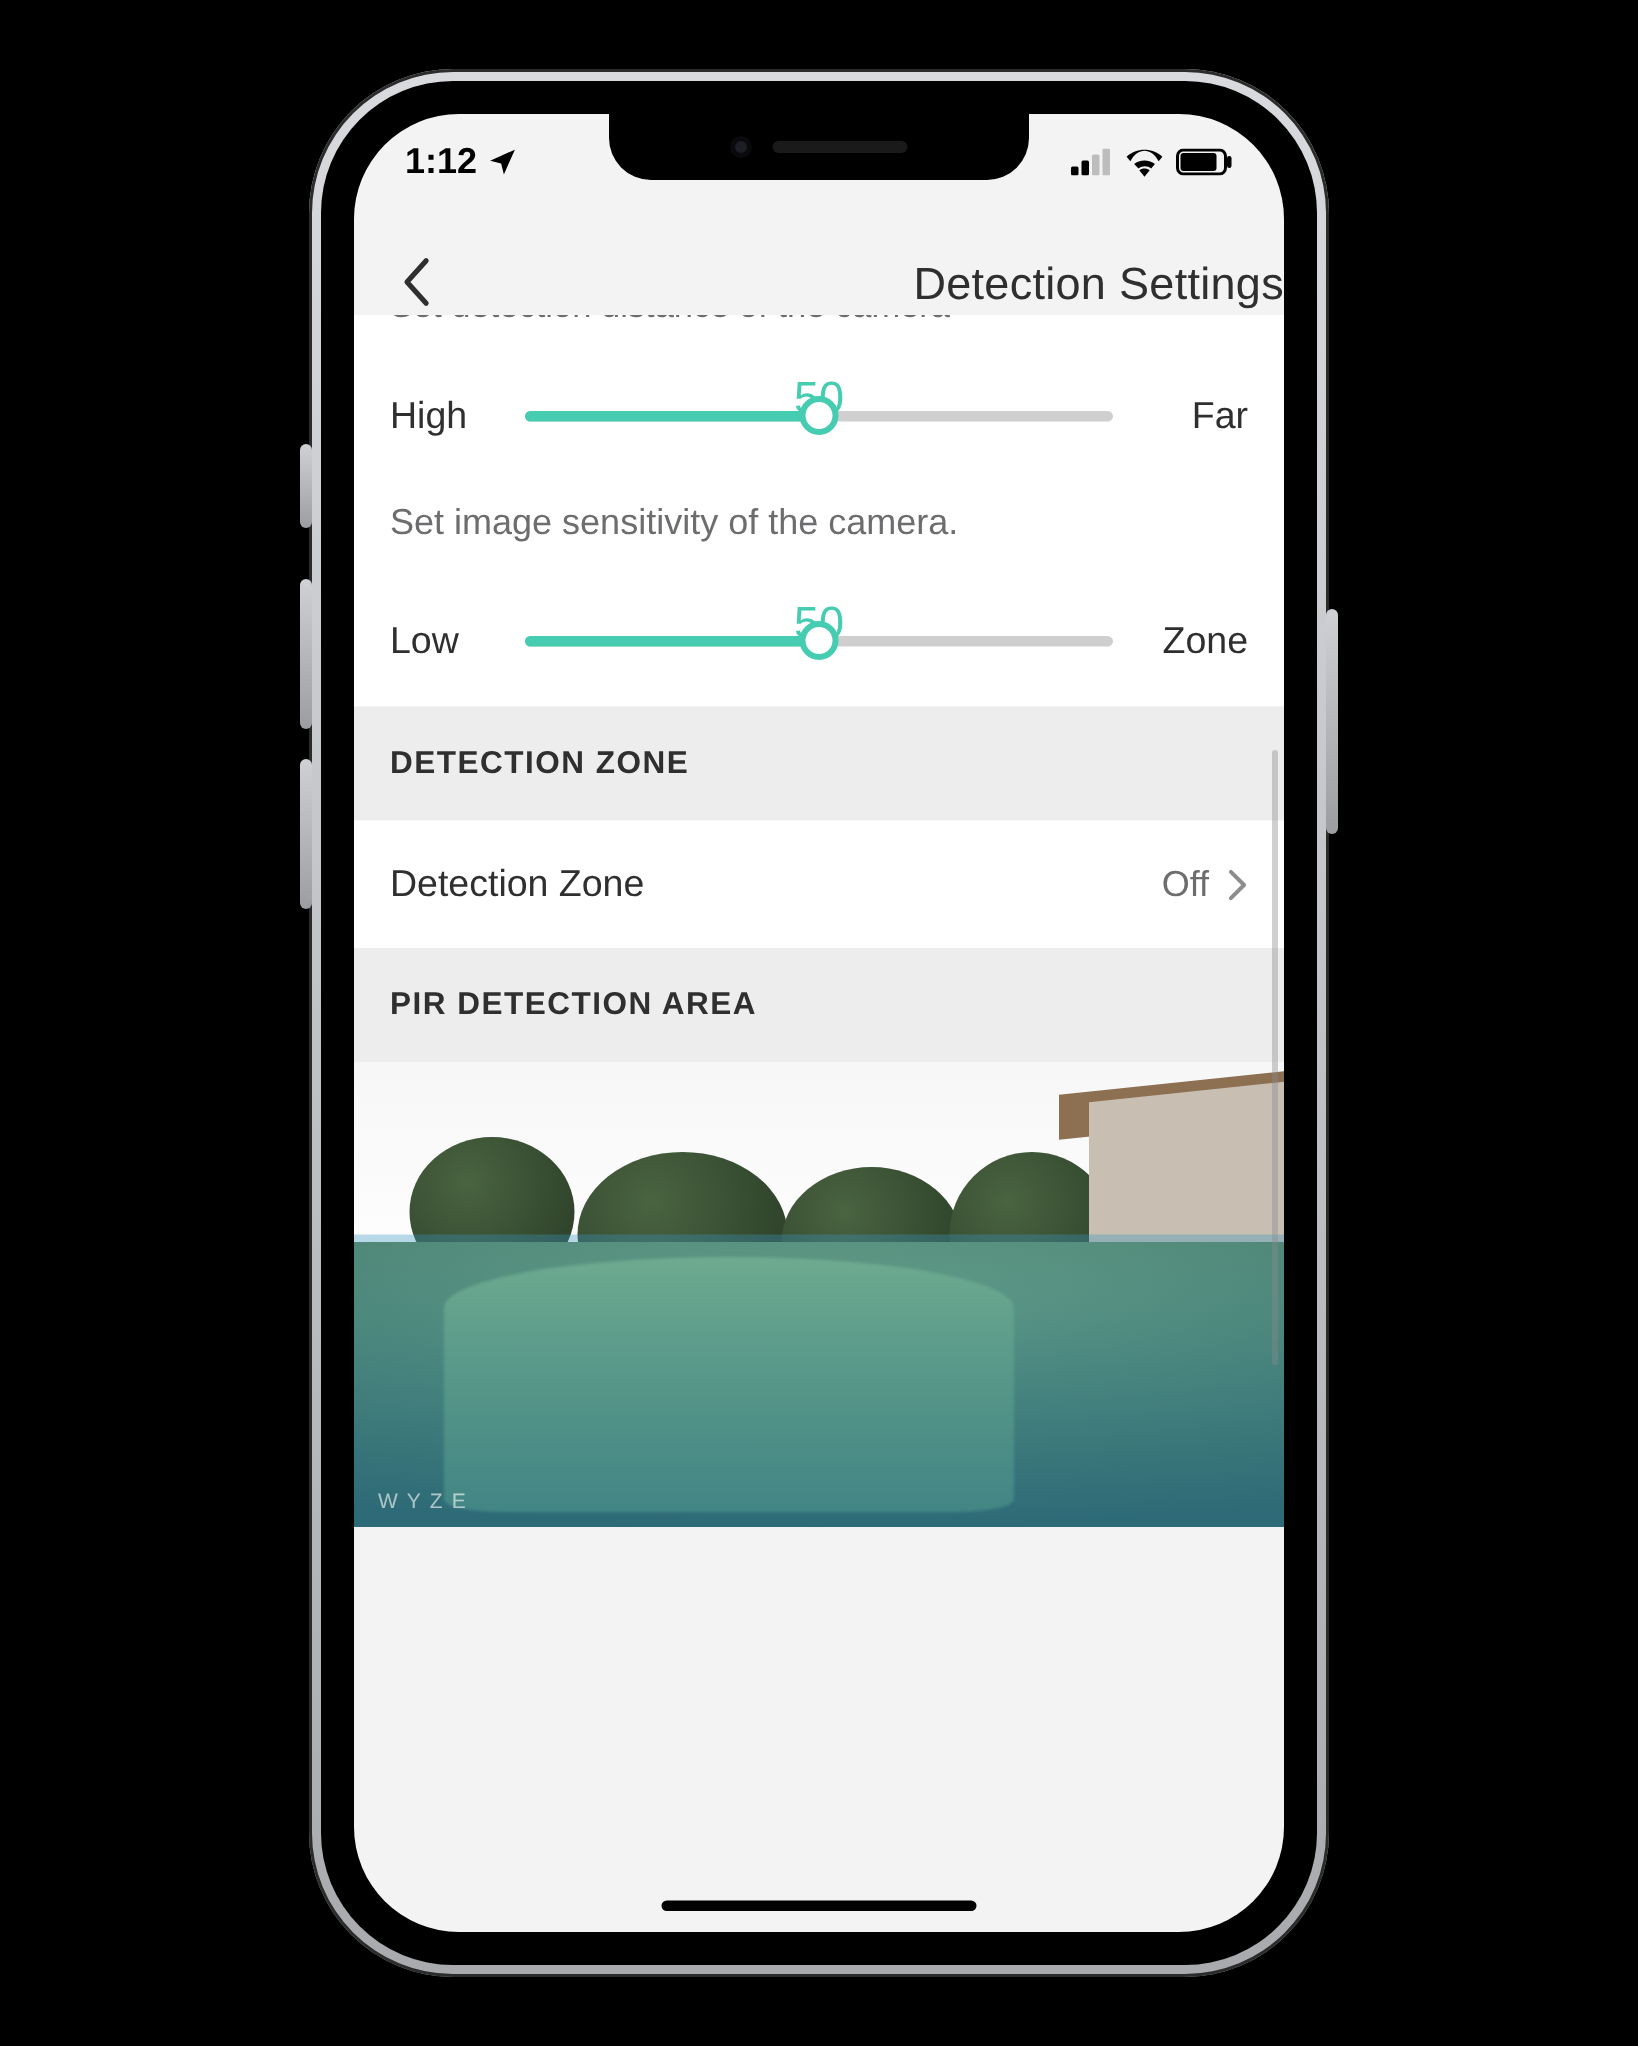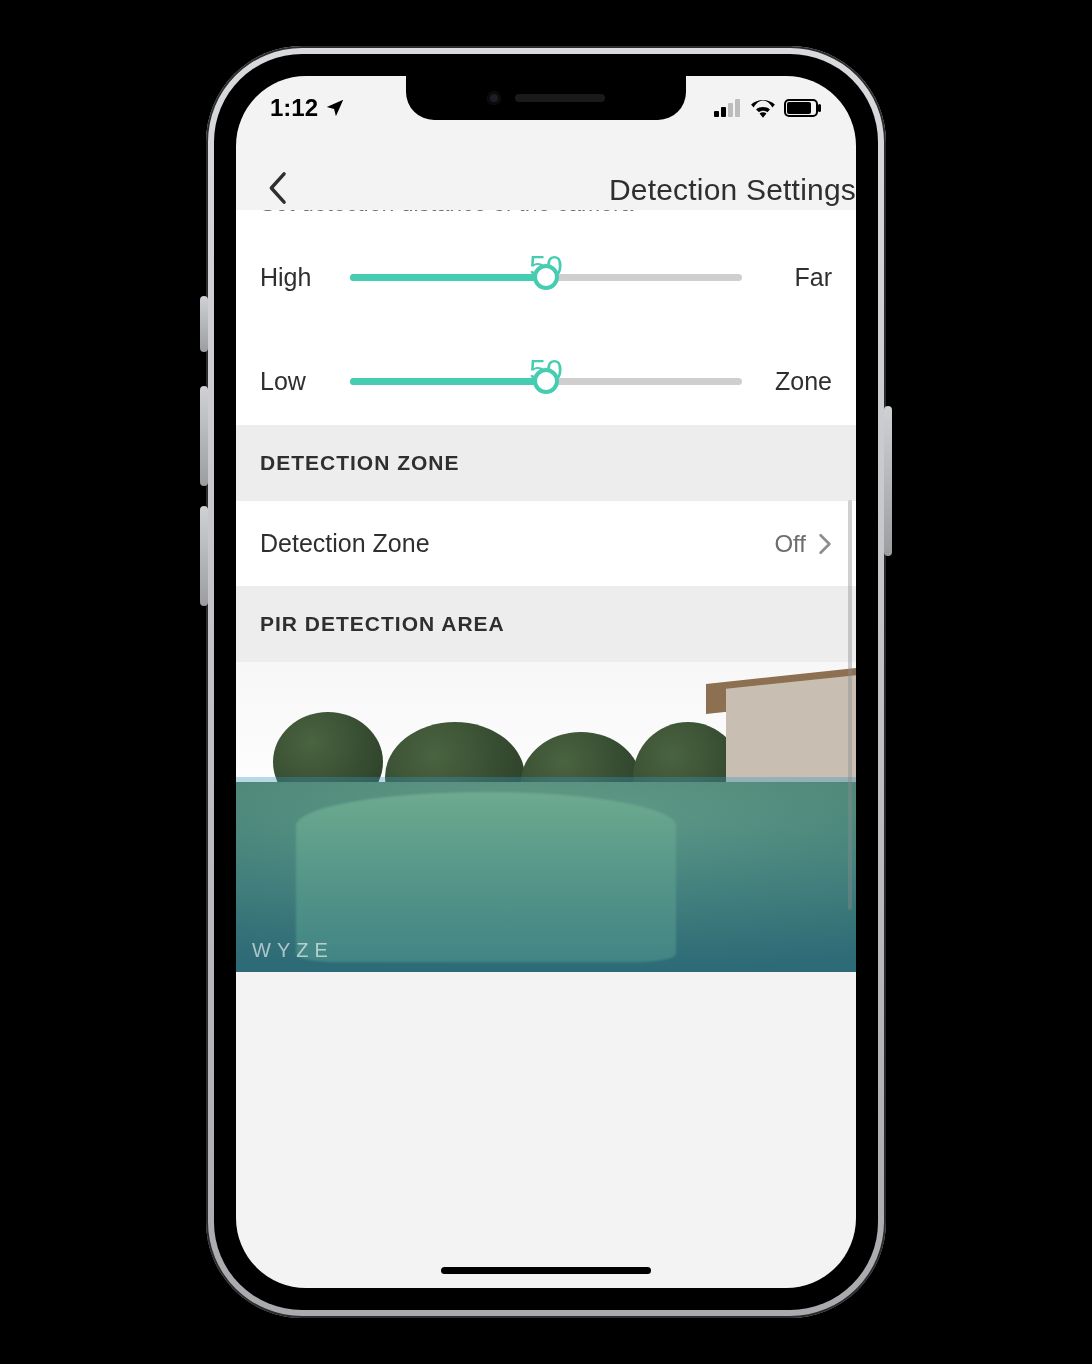--- a/index.html
+++ b/index.html
@@ -93,21 +93,21 @@
   .lawn{position:absolute;left:60px;right:180px;top:130px;bottom:10px;background:linear-gradient(#8fb877,#6a9458);border-radius:50% 50% 10% 10% / 20% 20% 5% 5%;filter:blur(1px);}
   .tree{position:absolute;border-radius:50%;background:radial-gradient(circle at 35% 30%,#4a6340,#273a25);}
   .t1{left:6%;top:50px;width:110px;height:100px;}
   .t2{left:24%;top:60px;width:140px;height:110px;}
   .t3{left:46%;top:70px;width:120px;height:100px;}
   .t4{left:64%;top:60px;width:110px;height:110px;}
   .house{position:absolute;right:0;top:20px;width:130px;height:200px;background:#c8bfb2;transform:skewY(-6deg);}
   .house-roof{position:absolute;right:0;top:14px;width:150px;height:30px;background:#8d6f52;transform:skewY(-6deg);}
   .bush{position:absolute;right:90px;top:120px;width:110px;height:90px;border-radius:50%;background:radial-gradient(circle at 35% 30%,#3f5a3a,#22331f);}
   .blue-overlay{position:absolute;left:0;right:0;top:115px;bottom:0;background:linear-gradient( rgba(55,150,190,.35), rgba(30,120,170,.55));mix-blend-mode:normal;}
-  .wyze-mark{position:absolute;left:16px;bottom:10px;color:rgba(255,255,255,.6);font-size:20px;letter-spacing:6px;}
+  .wyze-mark{position:absolute;left:16px;bottom:10px;color:rgba(255,255,255,.6);font-size:14px;letter-spacing:6px;}
 
   .bottom-gap{height:22px;background:var(--screen-bg);}
 
   
   .home-indicator{position:absolute;bottom:14px;left:50%;transform:translateX(-50%);width:210px;height:7px;border-radius:4px;background:#000;}
 
   
   .side-btn{position:absolute;background:linear-gradient(180deg,#cfd1d4,#9b9da0);border-radius:4px;}
   .sb-power{right:-6px;top:360px;width:8px;height:150px;}
   .sb-mute{left:-6px;top:250px;width:8px;height:56px;}
@@ -186,20 +186,21 @@
                 <div class="slider-wrap">
                   <span class="slider-value">50</span>
                   <div class="slider-track"></div>
                   <div class="slider-fill" style="width:50%;"></div>
                   <div class="slider-thumb" style="left:50%;"></div>
                 </div>
                 <div class="slider-label right">Far</div>
               </div>
             </div>
 
+            <div class="help-text">Set image sensitivity of the camera.</div>
 
             <div class="slider-block" style="padding-top:42px;">
               <div class="slider-row">
                 <div class="slider-label">Low</div>
                 <div class="slider-wrap">
                   <span class="slider-value">50</span>
                   <div class="slider-track"></div>
                   <div class="slider-fill" style="width:50%;"></div>
                   <div class="slider-thumb" style="left:50%;"></div>
                 </div>

